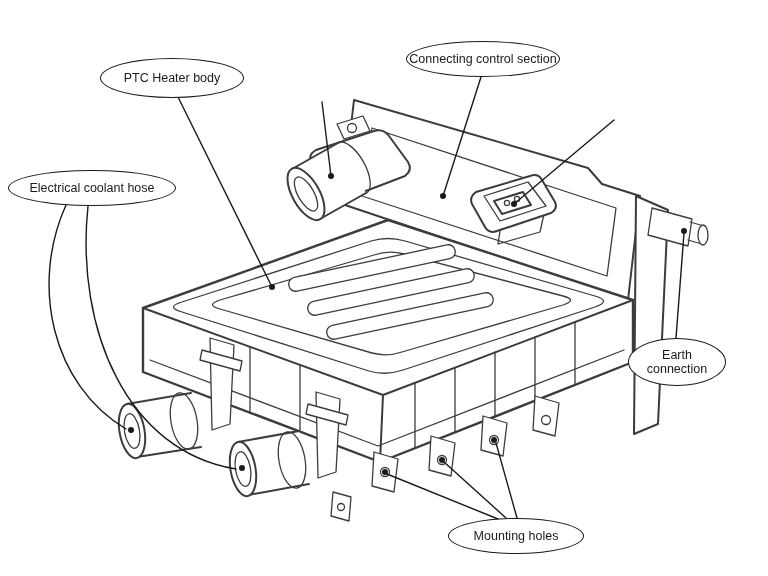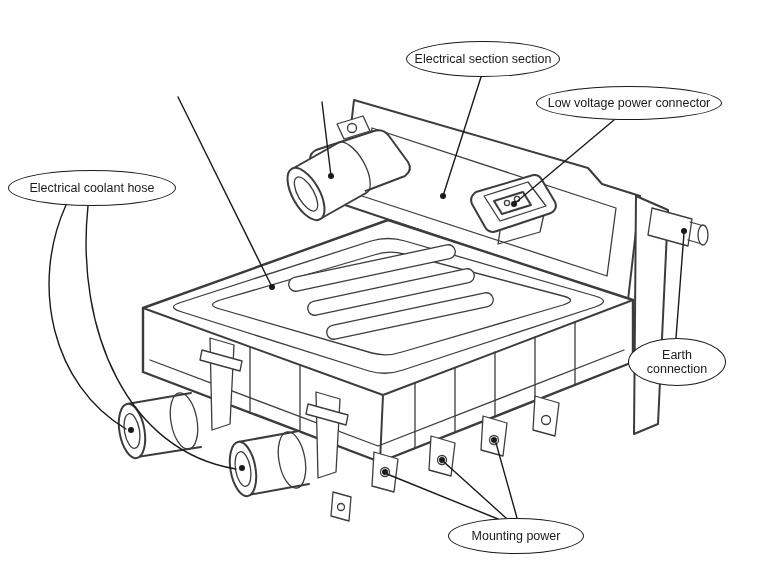--- a/index.html
+++ b/index.html
@@ -140,29 +140,29 @@
       <circle class="dot" cx="514" cy="204" r="3"></circle>
       <circle class="dot" cx="131" cy="430" r="3"></circle>
       <circle class="dot" cx="242" cy="468" r="3"></circle>
       <circle class="dot" cx="684" cy="231" r="3"></circle>
       <circle class="dot" cx="385" cy="472" r="3"></circle>
       <circle class="dot" cx="442" cy="460" r="3"></circle>
       <circle class="dot" cx="494" cy="440" r="3"></circle>
     </g>
   </svg>
 
+  <div class="callout nowrap" style="left:100px; top:58px;  width:144px; height:40px;">
+    <span>PTC Heater body</span>
+  </div>
   <div class="callout nowrap" style="left:406px; top:41px;  width:154px; height:36px;">
-    <span>Electrical section section</span>
-  </div>
-  <div class="callout nowrap" style="left:536px; top:86px;  width:186px; height:34px;">
-    <span>Low voltage power connector</span>
+    <span>Connecting control section</span>
   </div>
   <div class="callout nowrap" style="left:8px;   top:170px; width:168px; height:36px;">
     <span>Electrical coolant hose</span>
   </div>
   <div class="callout" style="left:628px; top:338px; width:98px;  height:48px;justify-content:center;">
     <span>Earth connection</span>
   </div>
   <div class="callout nowrap" style="left:448px; top:518px; width:136px; height:36px;">
-    <span>Mounting power</span>
+    <span>Mounting holes</span>
   </div>
 
 </div>
 
 </body></html>

